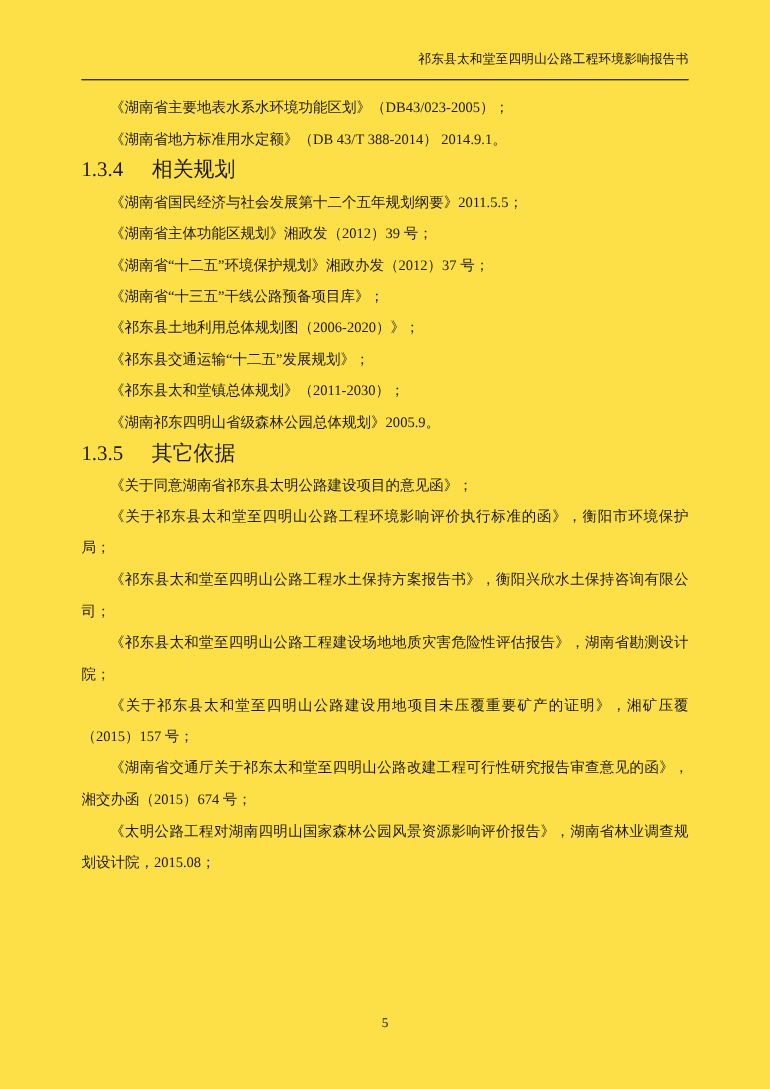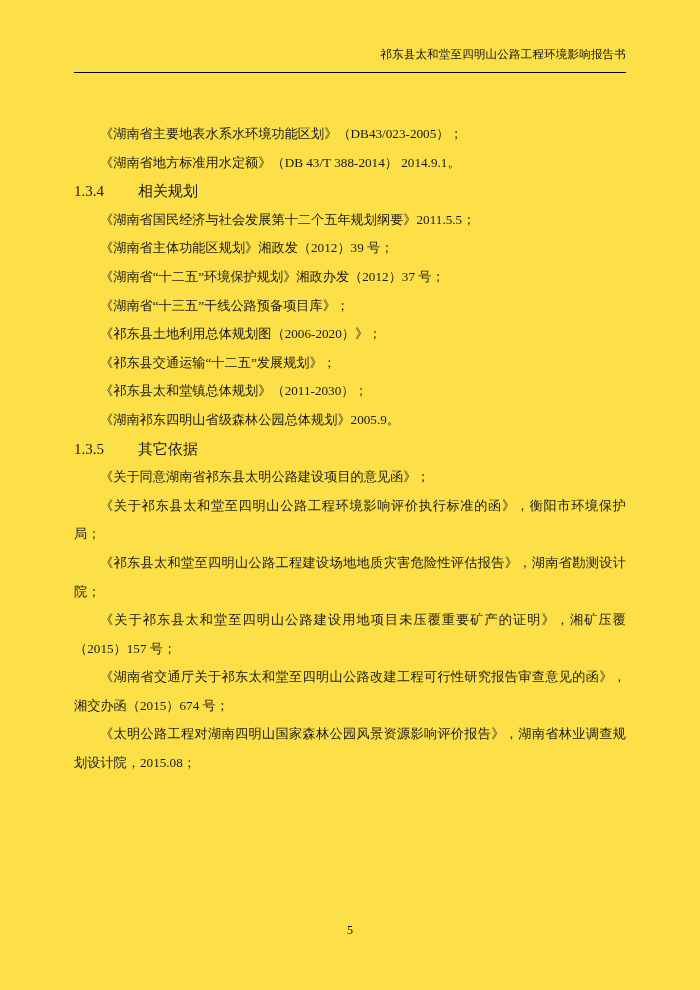--- a/index.html
+++ b/index.html
@@ -34,32 +34,31 @@
     left: 74px;
     width: 552px;
     height: 1px;
     background: #000000;
   }
   .content {
     position: absolute;
     top: 84px;
     left: 74px;
     width: 552px;
-    margin-top: 36px;
   }
   .para {
     font-size: 13.2px;
     line-height: 28.6px;
     text-align: justify;
     text-justify: inter-ideograph;
     margin: 0;
     text-indent: 26px;
   }
   .heading {
-    font-size: 15px;
+    font-size: 19px;
     line-height: 28.6px;
     margin: 0;
     text-indent: 0;
     display: flex;
   }
   .heading .num {
     width: 64px;
     flex: 0 0 64px;
   }
   .heading .htext {
@@ -104,20 +103,21 @@
     <p class="para">《祁东县太和堂镇总体规划》（2011-2030）；</p>
     <p class="para">《湖南祁东四明山省级森林公园总体规划》2005.9。</p>
 
     <div class="heading">
       <span class="num">1.3.5</span>
       <span class="htext">其它依据</span>
     </div>
 
     <p class="para">《关于同意湖南省祁东县太明公路建设项目的意见函》；</p>
     <p class="para">《关于祁东县太和堂至四明山公路工程环境影响评价执行标准的函》，衡阳市环境保护局；</p>
+    <p class="para">《祁东县太和堂至四明山公路工程水土保持方案报告书》，衡阳兴欣水土保持咨询有限公司；</p>
     <p class="para">《祁东县太和堂至四明山公路工程建设场地地质灾害危险性评估报告》，湖南省勘测设计院；</p>
     <p class="para">《关于祁东县太和堂至四明山公路建设用地项目未压覆重要矿产的证明》，湘矿压覆（2015）157 号；</p>
     <p class="para">《湖南省交通厅关于祁东太和堂至四明山公路改建工程可行性研究报告审查意见的函》，湘交办函（2015）674 号；</p>
     <p class="para">《太明公路工程对湖南四明山国家森林公园风景资源影响评价报告》，湖南省林业调查规划设计院，2015.08；</p>
 
   </div>
 
   <div class="footer">
     <span>5</span>
   </div>

